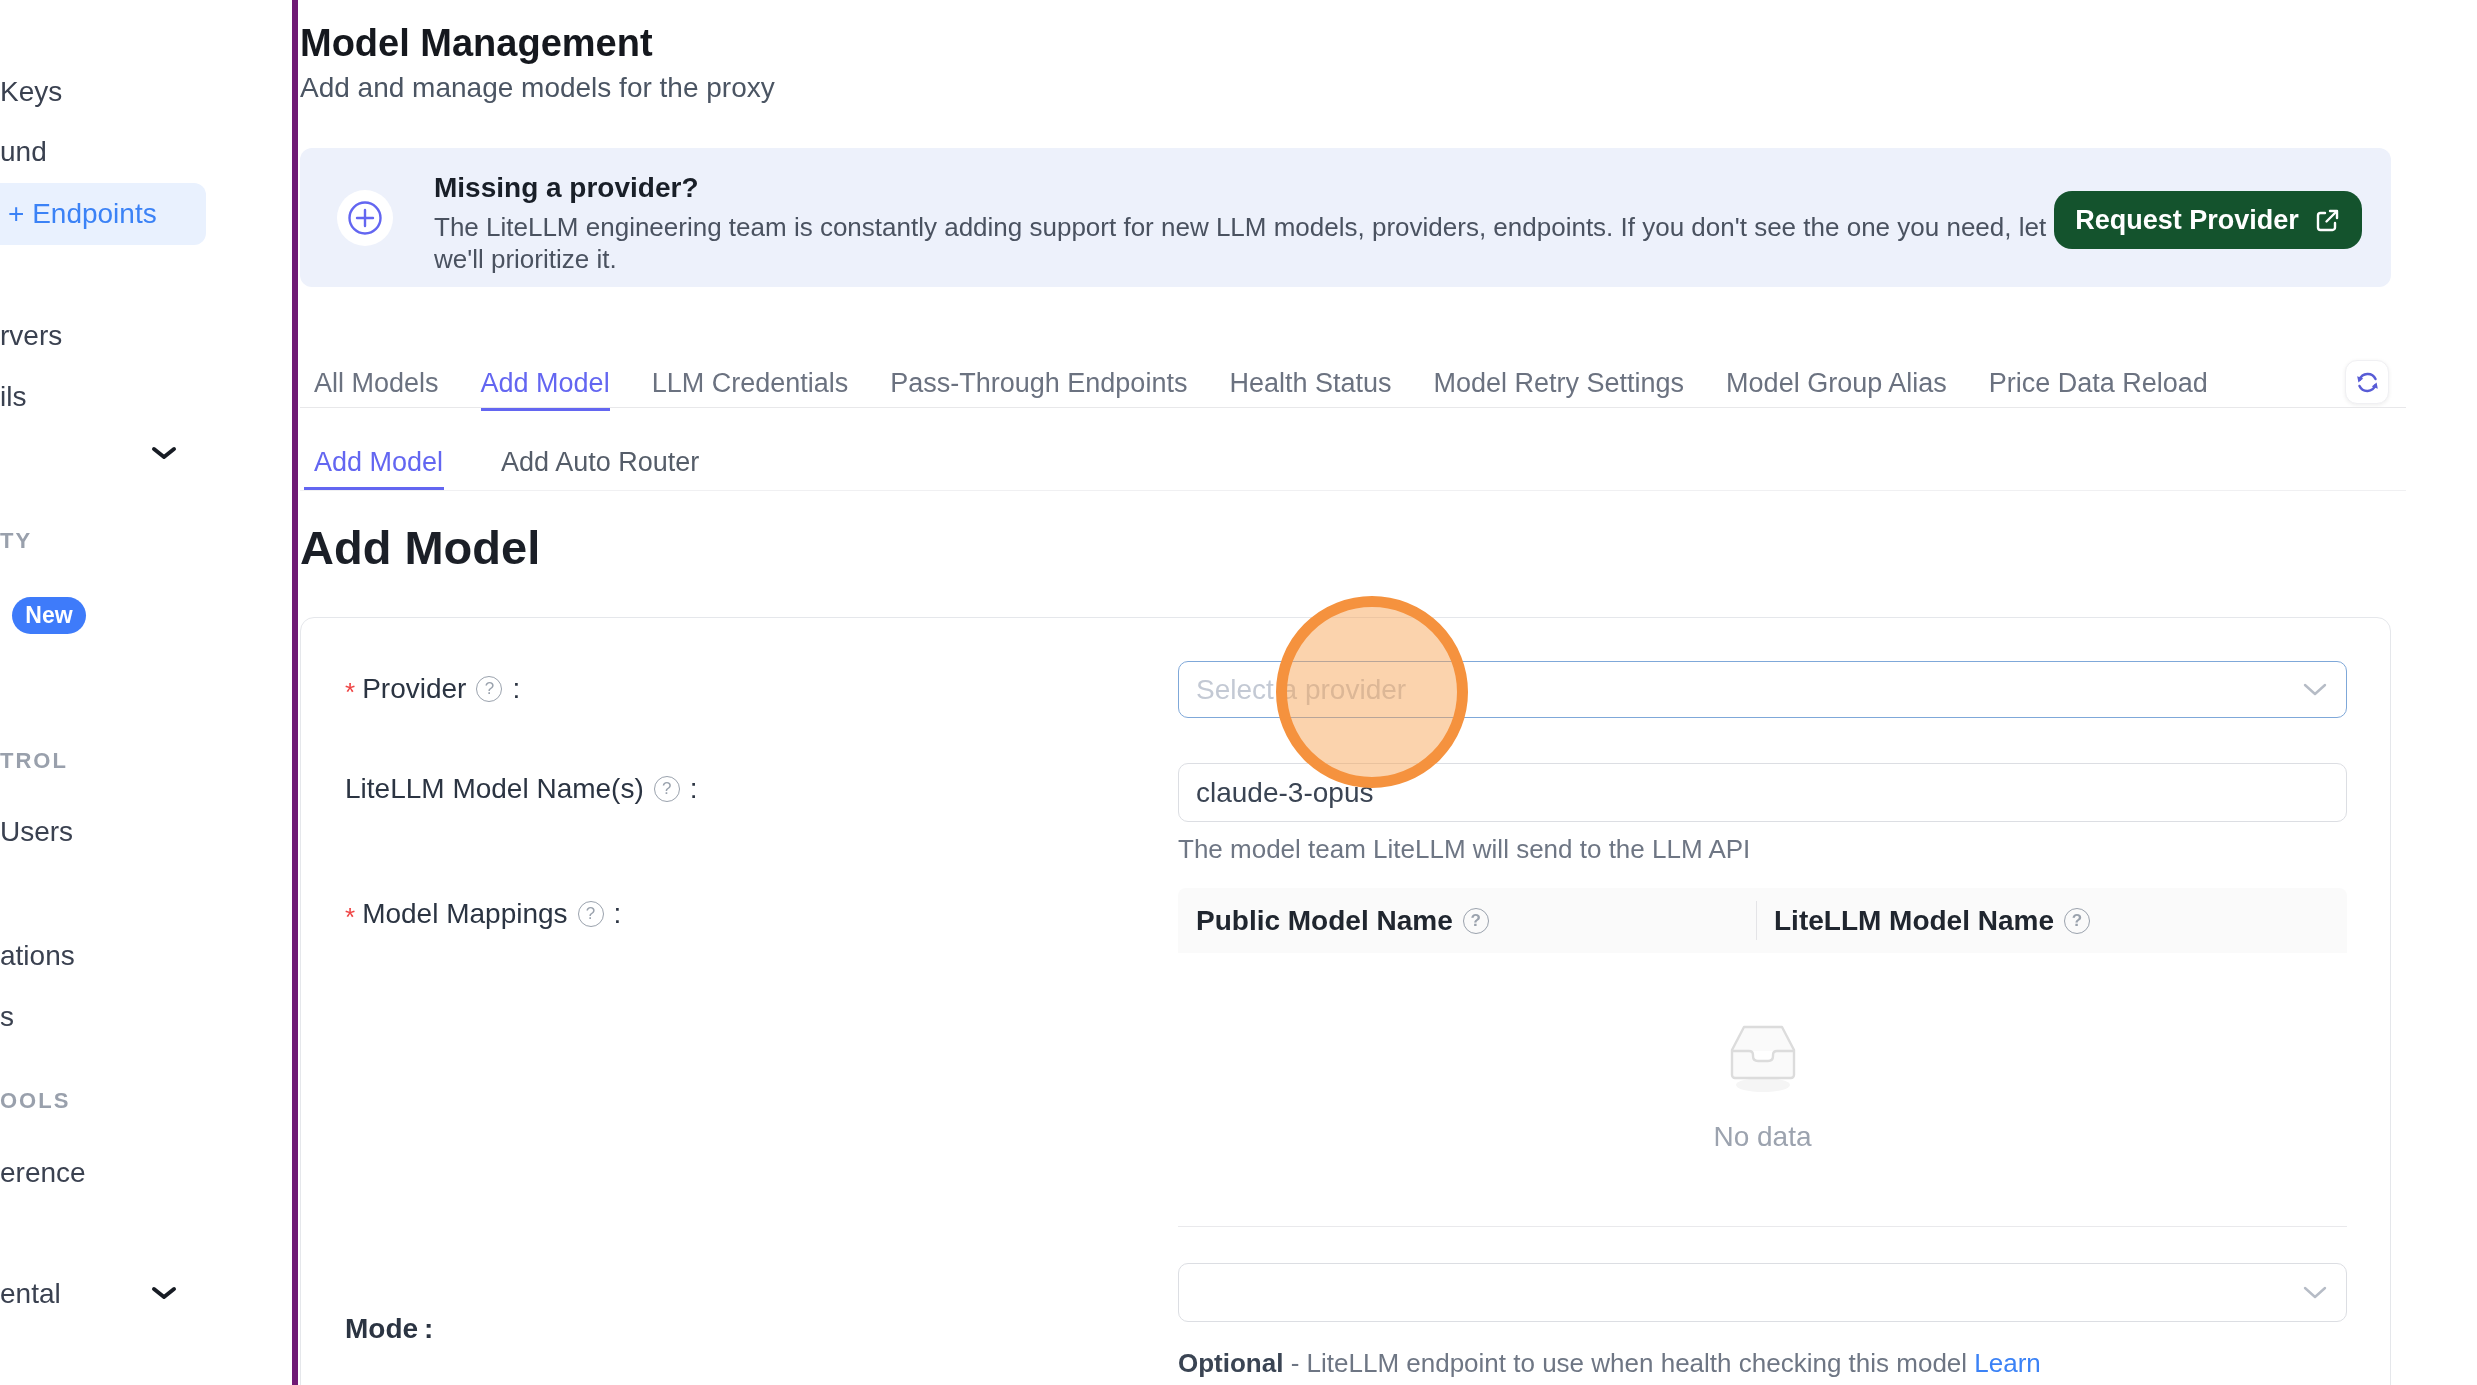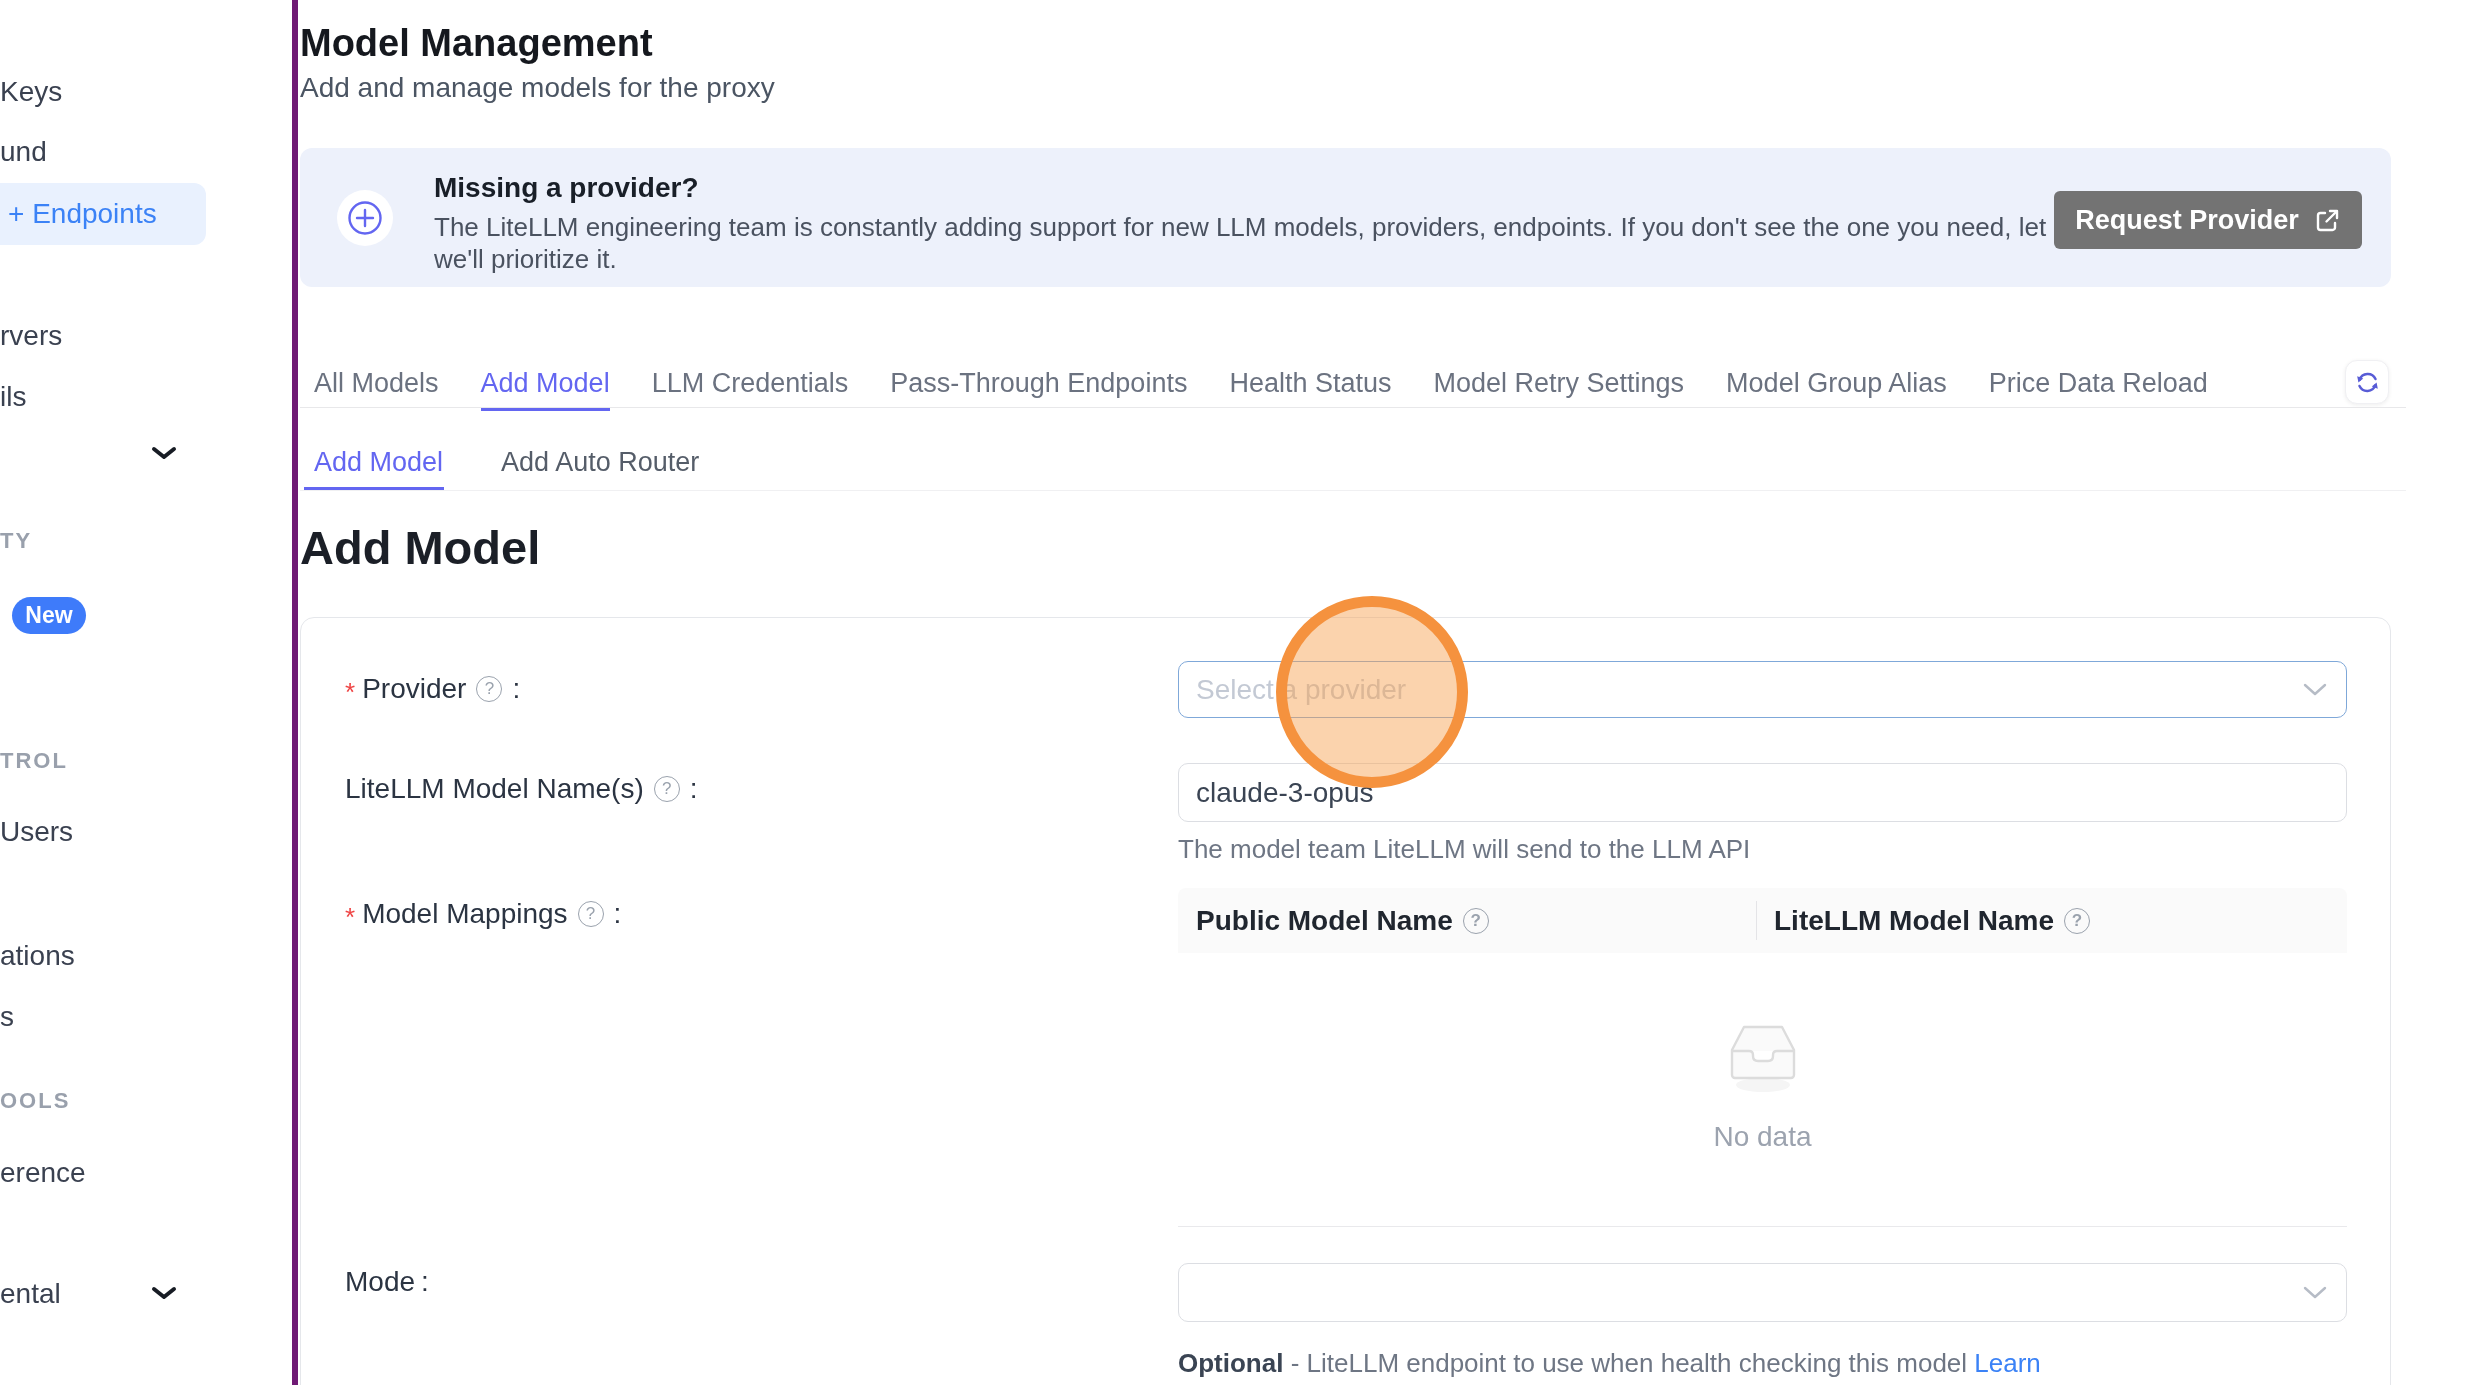--- a/index.html
+++ b/index.html
@@ -19,21 +19,21 @@
   
   .page-title { position:absolute; left:300px; top:22px; font-size:38px; font-weight:700; color:#15181e; }
   .page-sub { position:absolute; left:300px; top:72px; font-size:28px; color:#4b5563; }
 
   
   .banner { position:absolute; left:300px; top:148px; width:2091px; height:139px; background:#edf1fb; border-radius:12px; }
   .banner-circle { position:absolute; left:37px; top:42px; width:56px; height:56px; background:#fff; border-radius:50%; display:flex; align-items:center; justify-content:center; }
   .banner-title { position:absolute; left:134px; top:24px; font-size:28px; font-weight:700; color:#191f28; }
   .banner-line1 { position:absolute; left:134px; top:64px; font-size:26px; color:#4a5260; white-space:nowrap; }
   .banner-line2 { position:absolute; left:134px; top:96px; font-size:26px; color:#4a5260; }
-  .req-btn { position:absolute; left:1754px; top:43px; width:308px; height:58px; background:#737373; border-radius:6px; border:none; color:#fff; font-size:27px; font-weight:700; font-family:"Liberation Sans",sans-serif; display:flex; align-items:center; justify-content:center; gap:15px; cursor:pointer; }
+  .req-btn { position:absolute; left:1754px; top:43px; width:308px; height:58px; background:#14532d; border-radius:18px; border:none; color:#fff; font-size:27px; font-weight:700; font-family:"Liberation Sans",sans-serif; display:flex; align-items:center; justify-content:center; gap:15px; cursor:pointer; }
 
   
   .tabs { position:absolute; left:314px; top:368px; display:flex; gap:42px; font-size:27px; color:#6b7280; }
   .tab { padding-bottom:8px; cursor:pointer; white-space:nowrap; }
   .tab.active { color:#6366f1; border-bottom:4px solid #6366f1; }
   .divider1 { position:absolute; left:300px; top:407px; width:2106px; height:1px; background:#e8e8ea; }
   .refresh-btn { position:absolute; left:2345px; top:360px; width:44px; height:44px; background:#fff; border:1px solid #f0f0f3; border-radius:12px; box-shadow:0 1px 4px rgba(0,0,0,0.07); display:flex; align-items:center; justify-content:center; cursor:pointer; }
   .subtabs { position:absolute; left:314px; top:447px; display:flex; gap:58px; font-size:27px; }
   .subtab { cursor:pointer; white-space:nowrap; color:#555d69; }
   .subtab.active { color:#6366f1; }
@@ -208,21 +208,21 @@
         <svg width="100" height="82" viewBox="0 0 100 82">
           <ellipse cx="50" cy="72" rx="27" ry="7" fill="#f5f5f5"></ellipse>
           <path d="M31 14 H69 L81 37 V62 A3 3 0 0 1 78 65 H22 A3 3 0 0 1 19 62 V37 Z" fill="#fafafa" stroke="#dcdcdc" stroke-width="2.4" stroke-linejoin="round"></path>
           <path d="M19 38 H36 C38.5 38 40 39.5 40 42 V43 C40 46 42 48 45 48 H55 C58 48 60 46 60 43 V42 C60 39.5 61.5 38 64 38 H81" fill="#ffffff" stroke="#dcdcdc" stroke-width="2.4" stroke-linejoin="round"></path>
         </svg>
       </div>
       <div class="no-data">No data</div>
     </div>
   </div>
 
-  <div class="flabel" style="left:345px; top:1266px;">
+  <div class="flabel" style="left:345px; top:1313px;font-weight:bold;">
     <span>Mode</span>
     <span class="colon" style="margin-left:6px">:</span>
   </div>
   <div class="ctl select-mode">
     <svg class="sel-chev" width="26" height="16" viewBox="0 0 26 16">
         <polyline points="3,3 13,12 23,3" fill="none" stroke="#b6bcc6" stroke-width="2.4" stroke-linecap="round" stroke-linejoin="round"></polyline>
       </svg>
   </div>
   <div class="footnote">
     <b>Optional</b><span> - LiteLLM endpoint to use when health checking this model </span><span class="learn-link">Learn</span>

